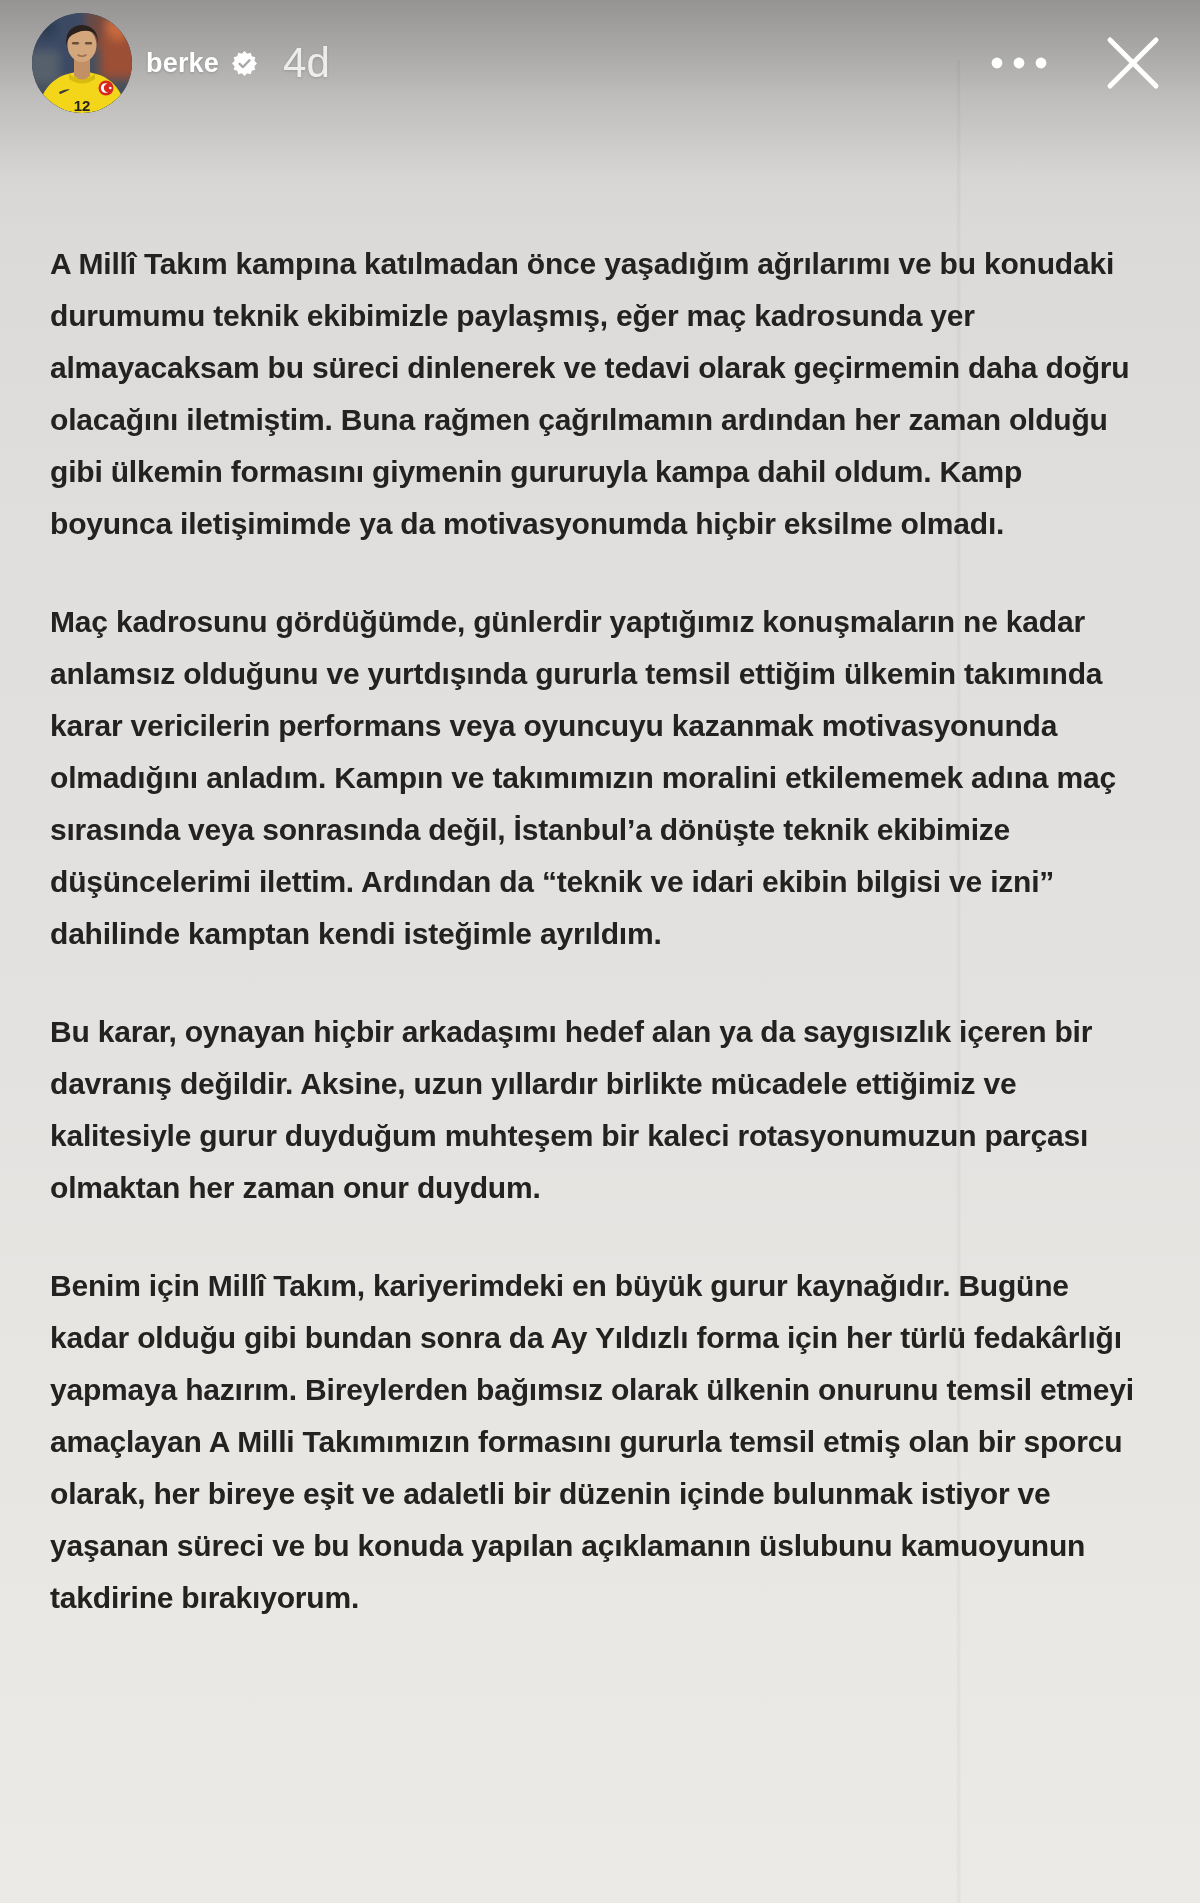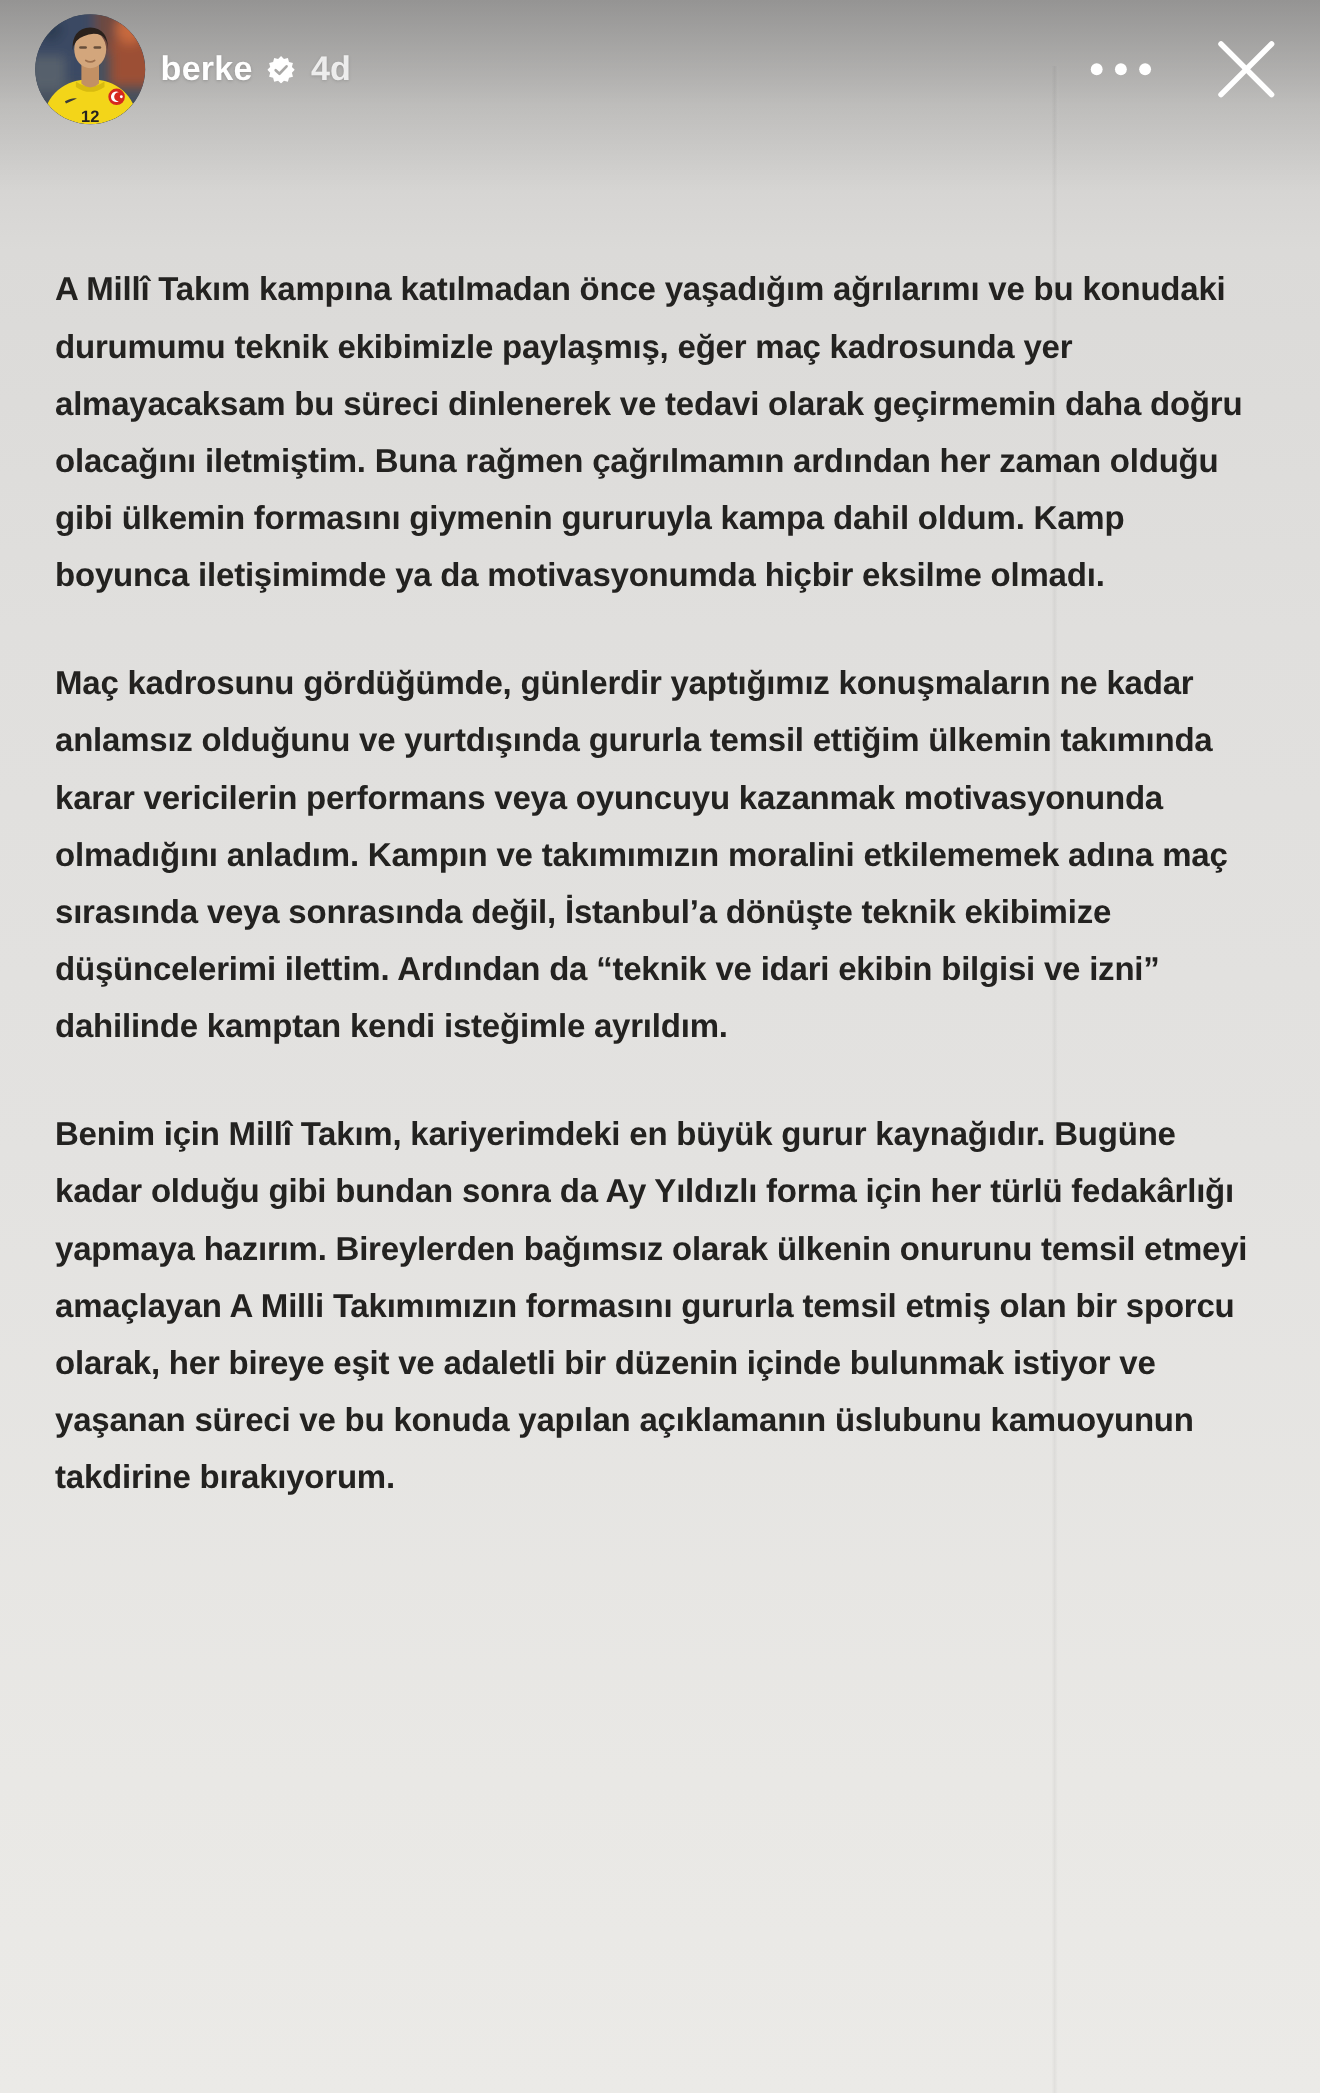--- a/index.html
+++ b/index.html
@@ -54,36 +54,36 @@
   .avatar svg { display: block; }
 
   .name-group {
     display: flex;
     align-items: center;
     margin-left: 14px;
     min-width: 0;
   }
   .username {
     color: #ffffff;
-    font-size: 31px;
+    font-size: 27px;
     font-weight: 600;
     letter-spacing: 0.2px;
     text-shadow: 0 1px 3px rgba(0,0,0,0.18);
     cursor: pointer;
   }
   .badge {
     margin-left: 13px;
     width: 25px; height: 25px;
     display: inline-block;
   }
   .timestamp {
-    margin-left: 15px;
+    margin-left: 26px;
     color: rgba(255,255,255,0.82);
-    font-size: 31px;
-    font-weight: 700;
+    font-size: 42px;
+    font-weight: 400;
     text-shadow: 0 1px 3px rgba(0,0,0,0.15);
   }
 
   .header-actions {
     margin-left: auto;
     display: flex;
     align-items: center;
     gap: 42px;
   }
   .icon-btn {
@@ -183,16 +183,17 @@
           <line x1="54" y1="8" x2="8" y2="54" stroke="#ffffff" stroke-width="5" stroke-linecap="round"></line>
         </svg>
       </button>
     </div>
 
   </div>
 
   <div class="statement">
     <p>A Millî Takım kampına katılmadan önce yaşadığım ağrılarımı ve bu konudaki durumumu teknik ekibimizle paylaşmış, eğer maç kadrosunda yer almayacaksam bu süreci dinlenerek ve tedavi olarak geçirmemin daha doğru olacağını iletmiştim. Buna rağmen çağrılmamın ardından her zaman olduğu gibi ülkemin formasını giymenin gururuyla kampa dahil oldum. Kamp boyunca iletişimimde ya da motivasyonumda hiçbir eksilme olmadı.</p>
     <p>Maç kadrosunu gördüğümde, günlerdir yaptığımız konuşmaların ne kadar anlamsız olduğunu ve yurtdışında gururla temsil ettiğim ülkemin takımında karar vericilerin performans veya oyuncuyu kazanmak motivasyonunda olmadığını anladım. Kampın ve takımımızın moralini etkilememek adına maç sırasında veya sonrasında değil, İstanbul’a dönüşte teknik ekibimize düşüncelerimi ilettim. Ardından da “teknik ve idari ekibin bilgisi ve izni” dahilinde kamptan kendi isteğimle ayrıldım.</p>
+    <p>Bu karar, oynayan hiçbir arkadaşımı hedef alan ya da saygısızlık içeren bir davranış değildir. Aksine, uzun yıllardır birlikte mücadele ettiğimiz ve kalitesiyle gurur duyduğum muhteşem bir kaleci rotasyonumuzun parçası olmaktan her zaman onur duydum.</p>
     <p>Benim için Millî Takım, kariyerimdeki en büyük gurur kaynağıdır. Bugüne kadar olduğu gibi bundan sonra da Ay Yıldızlı forma için her türlü fedakârlığı yapmaya hazırım. Bireylerden bağımsız olarak ülkenin onurunu temsil etmeyi amaçlayan A Milli Takımımızın formasını gururla temsil etmiş olan bir sporcu olarak, her bireye eşit ve adaletli bir düzenin içinde bulunmak istiyor ve yaşanan süreci ve bu konuda yapılan açıklamanın üslubunu kamuoyunun takdirine bırakıyorum.</p>
   </div>
 
 </div>
 
 </body></html>

